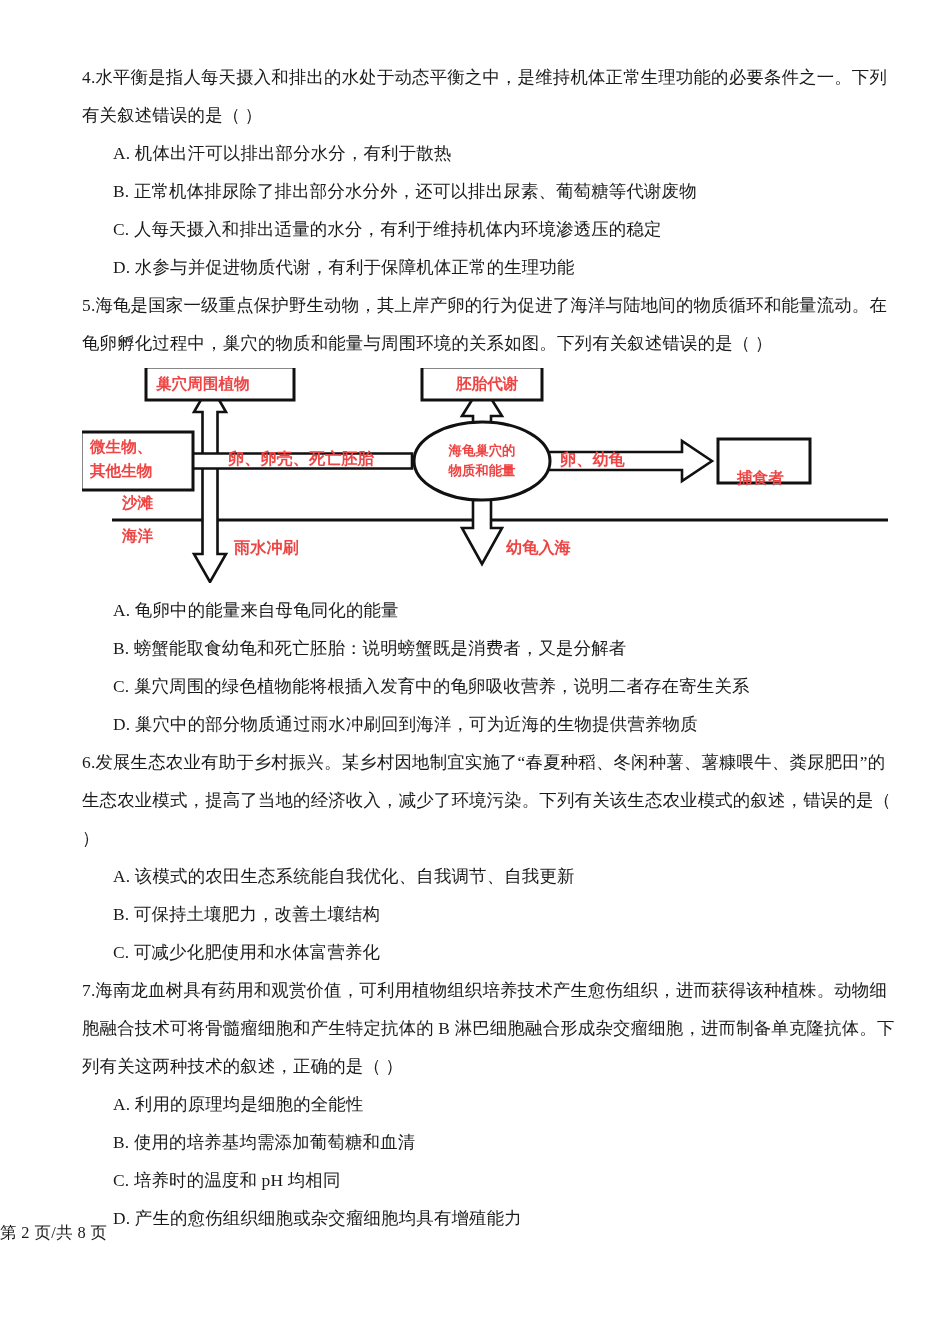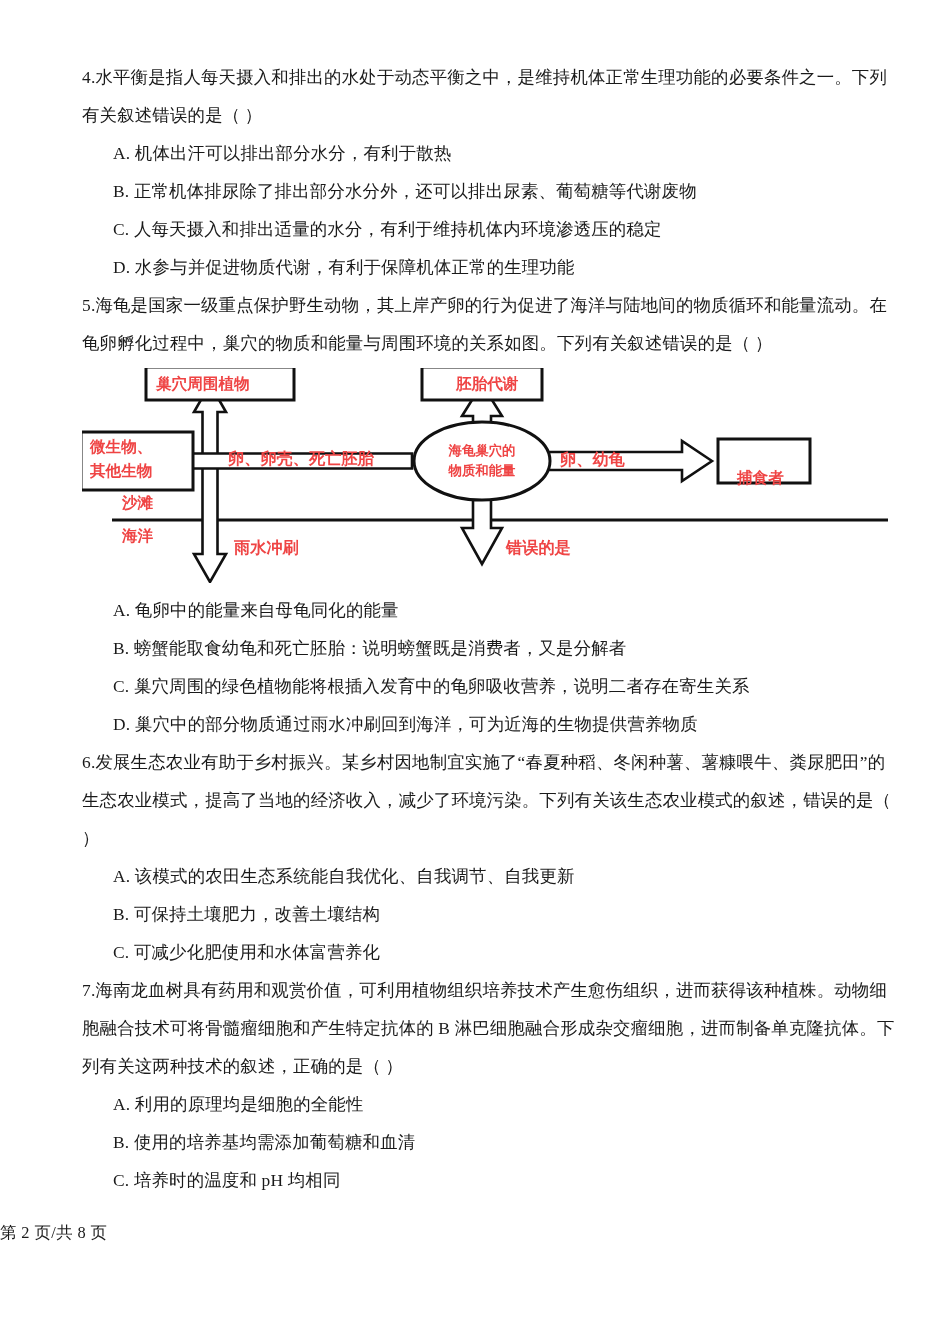--- a/index.html
+++ b/index.html
@@ -148,21 +148,21 @@
 
       <div class="fig-label ellipse-label" style="left:345px; top:75px; width:110px;">海龟巢穴的</div>
       <div class="fig-label ellipse-label" style="left:345px; top:95px; width:110px;text-align:center;">物质和能量</div>
 
       <div class="fig-label flowlabel" style="left:146px; top:82px;">卵、卵壳、死亡胚胎</div>
 
       <div class="fig-label flowlabel" style="left:478px; top:83px;">卵、幼龟</div>
 
       <div class="fig-label flowlabel" style="left:152px; top:171px;">雨水冲刷</div>
 
-      <div class="fig-label flowlabel" style="left:424px; top:171px;">错误的是</div>
+      <div class="fig-label flowlabel" style="left:424px; top:171px;">幼龟入海</div>
 
       <div class="fig-label zonelabel" style="left:40px; top:126px;">沙滩</div>
       <div class="fig-label zonelabel" style="left:40px; top:159px;">海洋</div>
     </div>
 
     <div class="opt-line">A. 龟卵中的能量来自母龟同化的能量</div>
     <div class="opt-line">B. 螃蟹能取食幼龟和死亡胚胎：说明螃蟹既是消费者，又是分解者</div>
     <div class="opt-line">C. 巢穴周围的绿色植物能将根插入发育中的龟卵吸收营养，说明二者存在寄生关系</div>
     <div class="opt-line">D. 巢穴中的部分物质通过雨水冲刷回到海洋，可为近海的生物提供营养物质</div>
   </div>
@@ -176,16 +176,17 @@
     <div class="opt-line">C. 可减少化肥使用和水体富营养化</div>
   </div>
 
   <div>
     <div class="q-line">7.海南龙血树具有药用和观赏价值，可利用植物组织培养技术产生愈伤组织，进而获得该种植株。动物细</div>
     <div class="q-line">胞融合技术可将骨髓瘤细胞和产生特定抗体的 B 淋巴细胞融合形成杂交瘤细胞，进而制备单克隆抗体。下</div>
     <div class="q-line">列有关这两种技术的叙述，正确的是（    ）</div>
     <div class="opt-line">A. 利用的原理均是细胞的全能性</div>
     <div class="opt-line">B. 使用的培养基均需添加葡萄糖和血清</div>
     <div class="opt-line">C. 培养时的温度和 pH 均相同</div>
+    <div class="opt-line">D. 产生的愈伤组织细胞或杂交瘤细胞均具有增殖能力</div>
   </div>
 
   <div class="footer">第 2 页/共 8 页</div>
 </div>
 
 </body></html>

